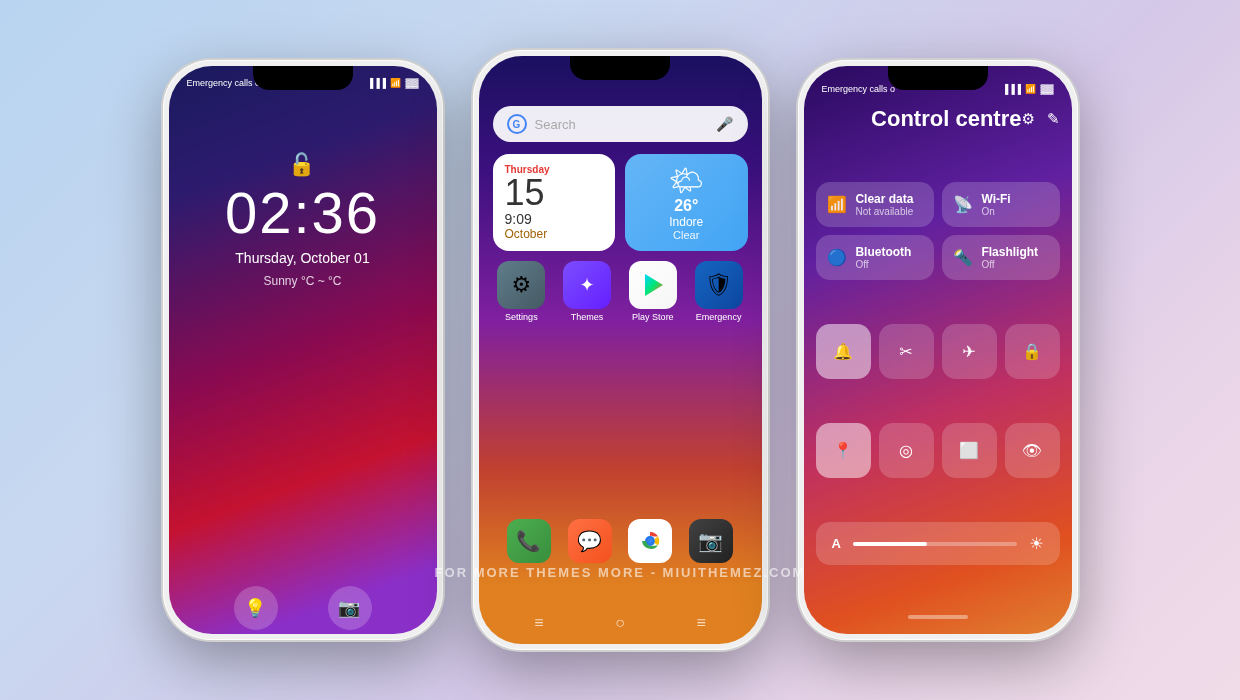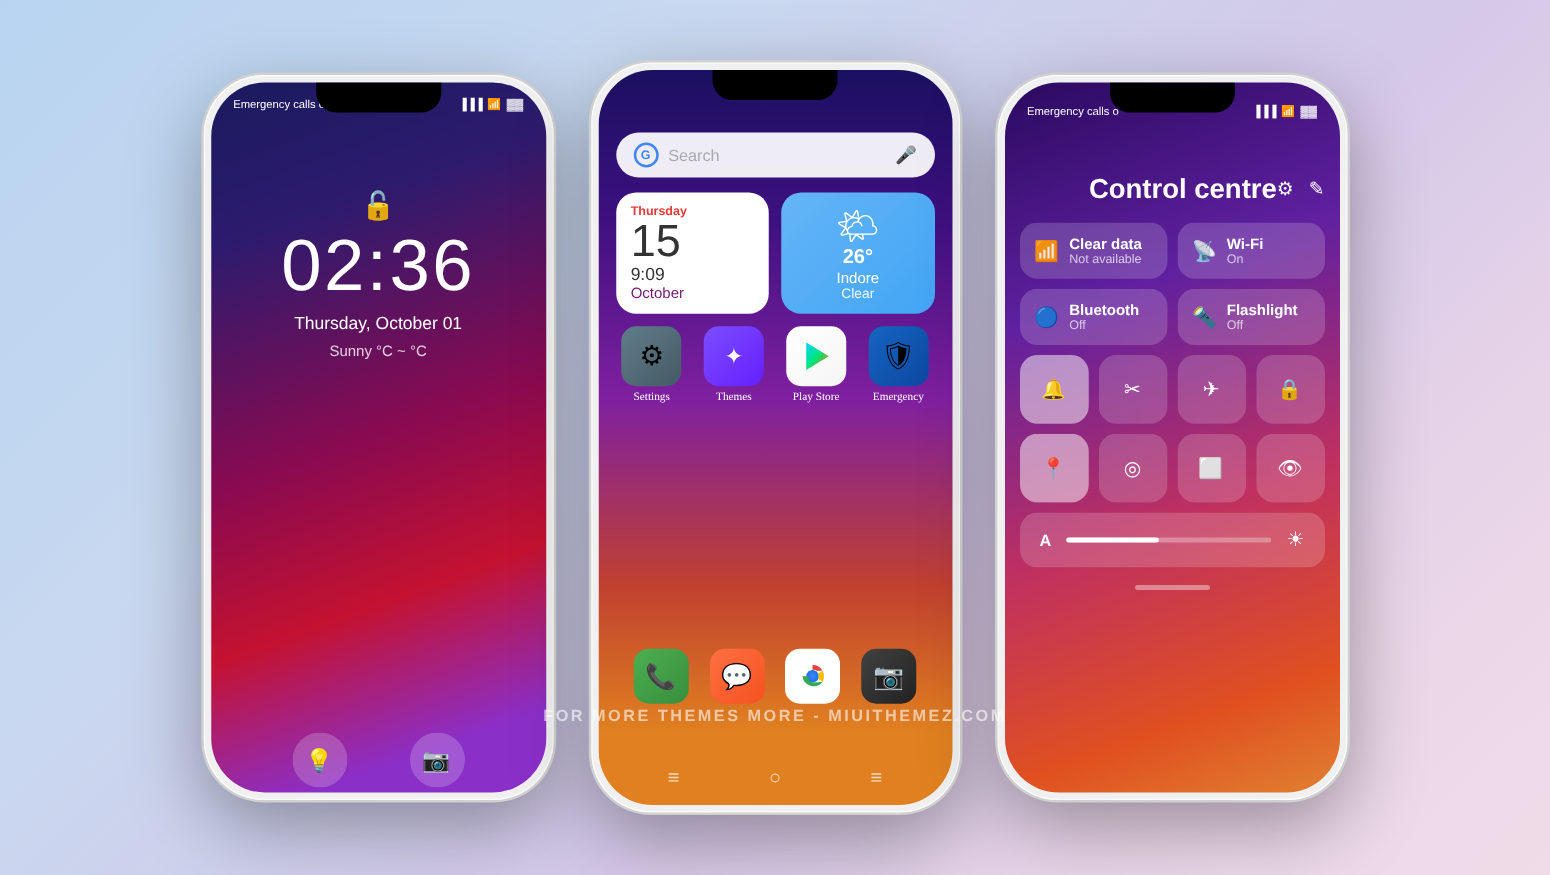--- a/index.html
+++ b/index.html
@@ -232,21 +232,21 @@
     }
 
     .widget-cal-time {
       font-size: 14px;
       color: #333;
       font-weight: 400;
     }
 
     .widget-cal-month {
       font-size: 12px;
-      color: #701a75;
+      color: #a16207;
     }
 
     .widget-weather {
       background: linear-gradient(135deg, #64b5f6, #42a5f5);
       border-radius: 16px;
       padding: 10px 12px;
       flex: 1;
       color: white;
       display: flex;
       flex-direction: column;
@@ -282,21 +282,20 @@
       display: flex;
       align-items: center;
       justify-content: center;
       font-size: 22px;
     }
 
     .app-label {
       font-size: 9px;
       color: white;
       text-align: center;
-      font-family: Liberation Serif, serif;
     }
 
     .app-settings { background: linear-gradient(135deg, #607d8b, #455a64); }
     .app-themes { background: linear-gradient(135deg, #7c4dff, #651fff); }
     .app-playstore { background: white; }
     .app-security { background: linear-gradient(135deg, #1565c0, #0d47a1); }
 
     
     .dock {
       display: flex;
@@ -325,22 +324,23 @@
       justify-content: space-around;
       padding: 6px 20px 12px;
       color: rgba(255,255,255,0.7);
     }
 
     
     .control-center {
       height: 100%;
       display: flex;
       flex-direction: column;
-      padding: 72px 12px 12px;
+      padding: 40px 12px 12px;
       color: white;
+      gap: 36px;
     }
 
     .cc-header {
       display: flex;
       justify-content: flex-end;
       align-items: center;
       margin-bottom: 14px;
     }
 
     .cc-title {

